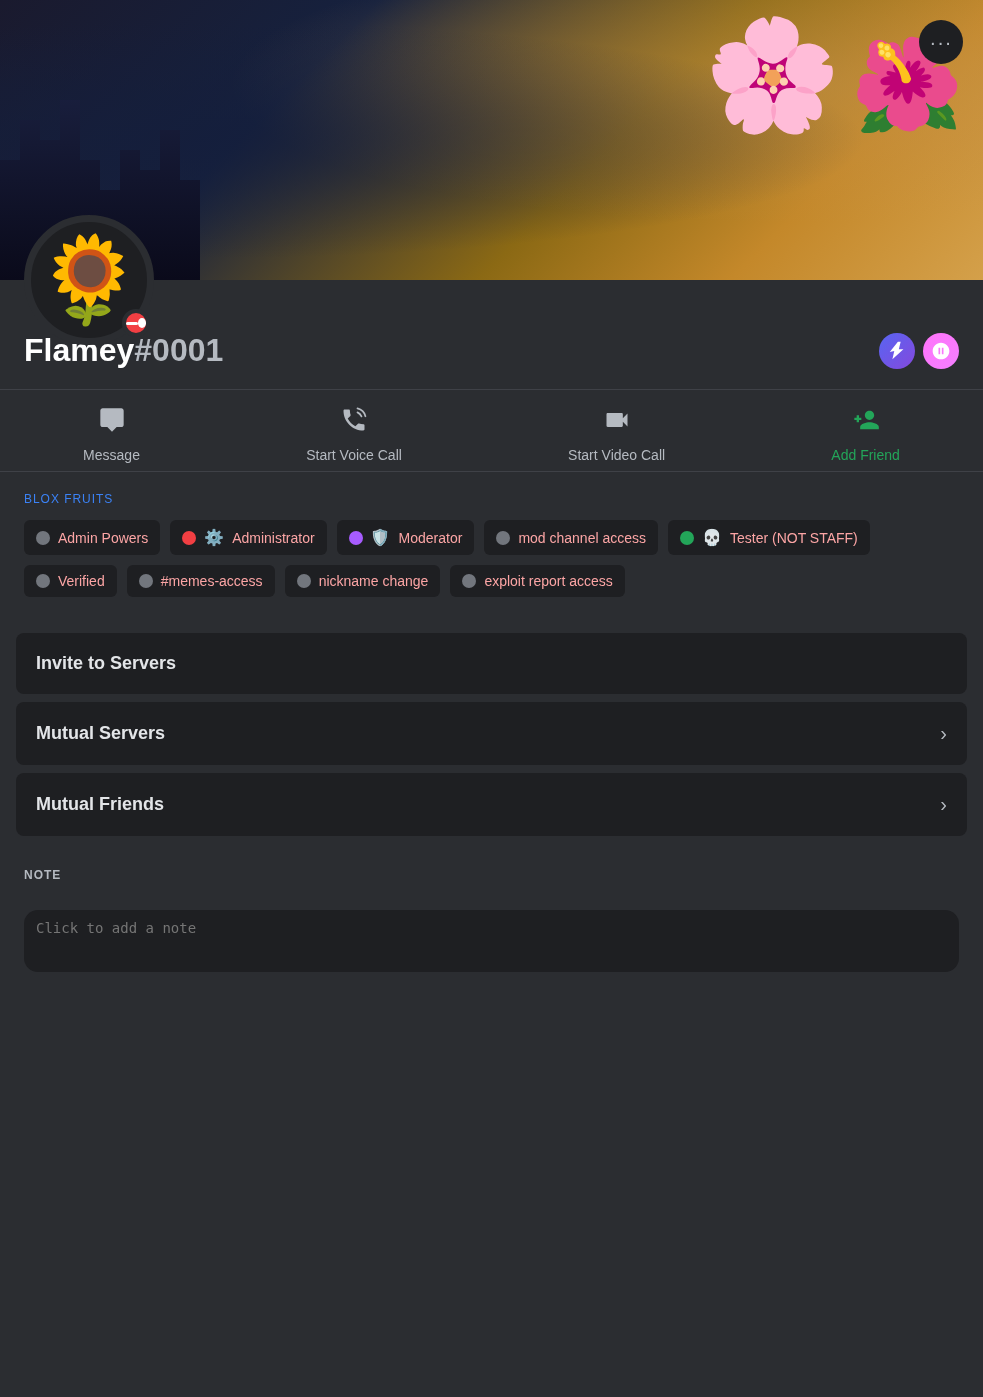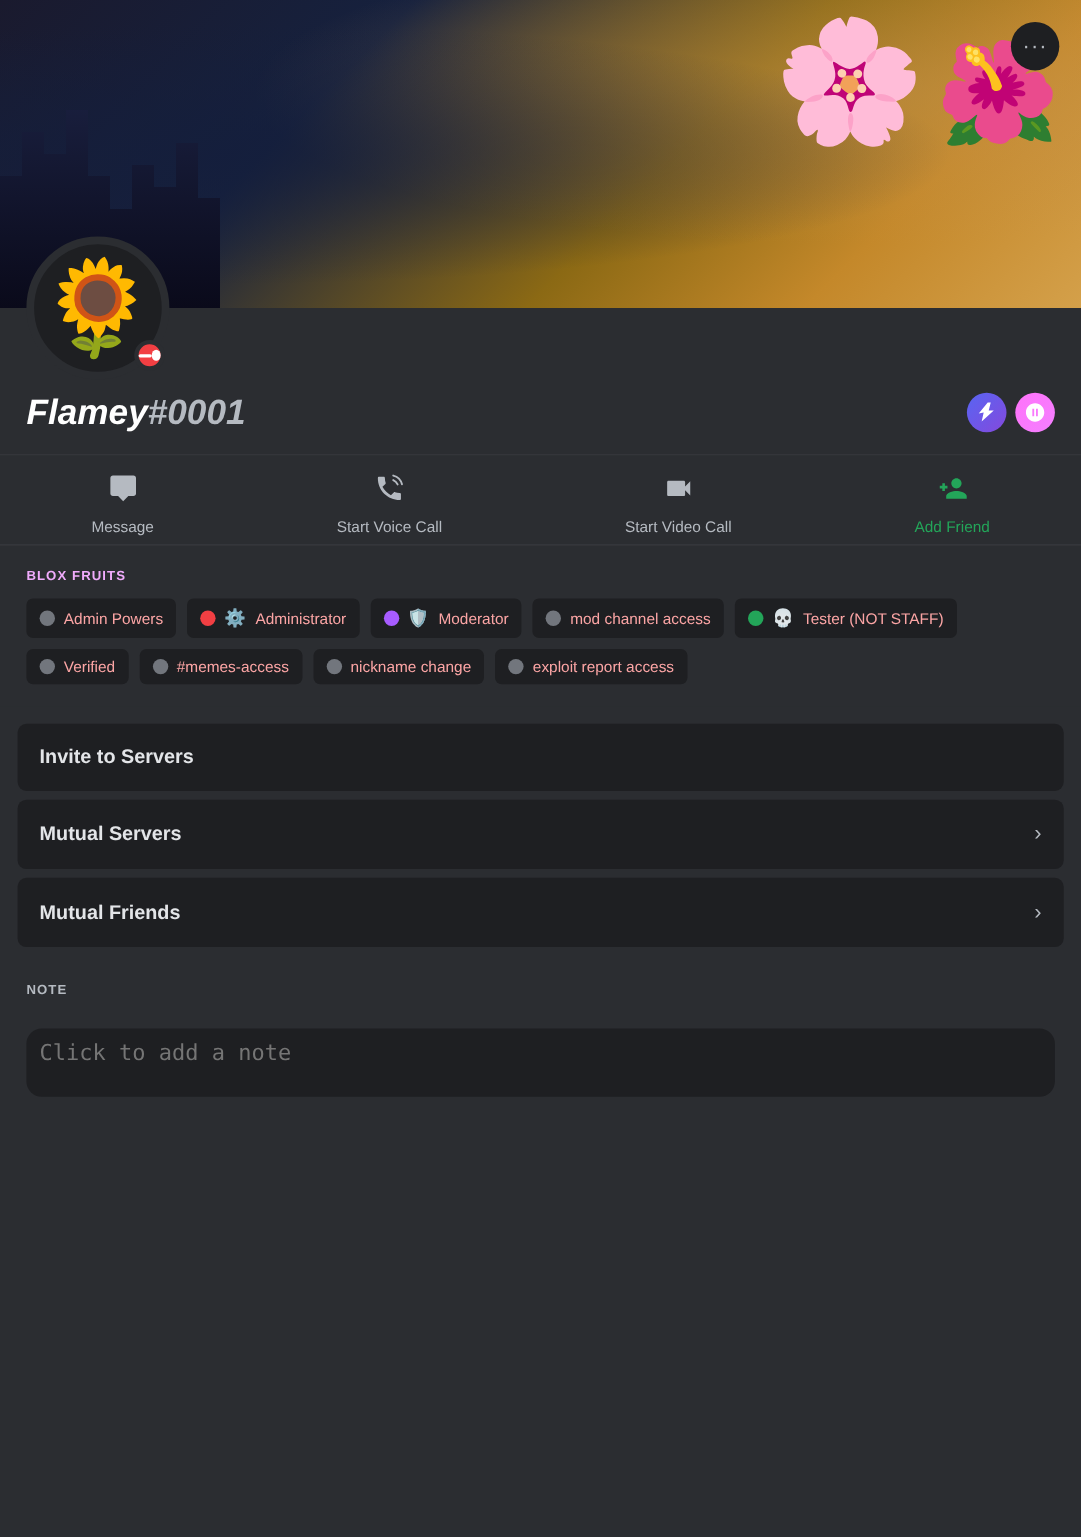--- a/index.html
+++ b/index.html
@@ -91,22 +91,21 @@
     .status-minus {
       width: 14px; height: 3px;
       background: white;
       border-radius: 2px;
     }
 
     .username-row {
       display: flex;
       align-items: center;
       justify-content: space-between;
-      padding-top: 76px;
-      font-style: italic;
+      padding-top: 52px;
     }
     .username {
       font-size: 32px;
       font-weight: 900;
       color: #ffffff;
     }
     .discriminator {
       font-size: 32px;
       font-weight: 900;
       color: #b5bac1;
@@ -161,22 +160,22 @@
     }
     .action-item.green .action-icon { color: #23a559; }
 
     
     .roles-section {
       background: #2b2d31;
       padding: 20px 24px;
     }
     .roles-title {
       font-size: 12px;
-      font-weight: 700;
-      color: #f0abfc;
+      font-weight: 400;
+      color: #3b82f6;
       letter-spacing: 0.08em;
       text-transform: uppercase;
       margin-bottom: 14px;
     }
     .roles-grid {
       display: flex;
       flex-wrap: wrap;
       gap: 10px;
     }
     .role-chip {
@@ -233,21 +232,21 @@
       text-transform: uppercase;
       margin-bottom: 28px;
     }
     .note-input {
       width: 100%;
       background: #1e1f22;
       border: none;
       border-radius: 14px;
       padding: 10px 12px;
       color: #e3e5e8;
-      font-size: 20px;
+      font-size: 14px;
       height: 62px;
       resize: none;
     }
 
     .sections-container {
       padding: 8px 0;
     }
   </style>
 </head>
 <body>

